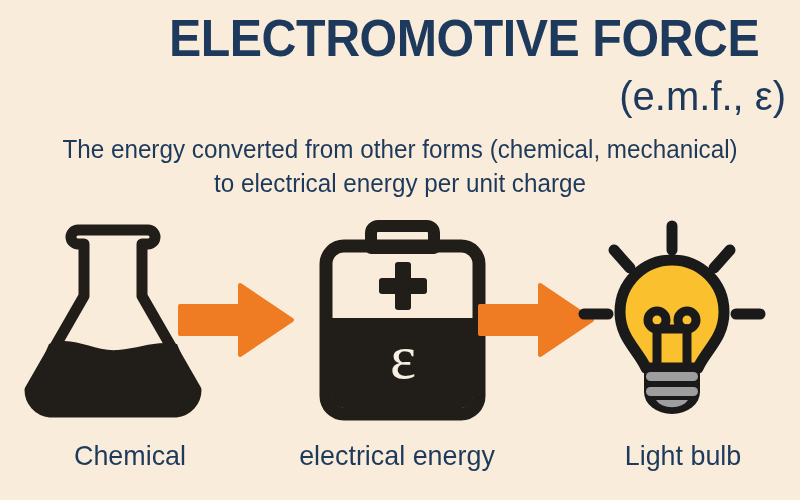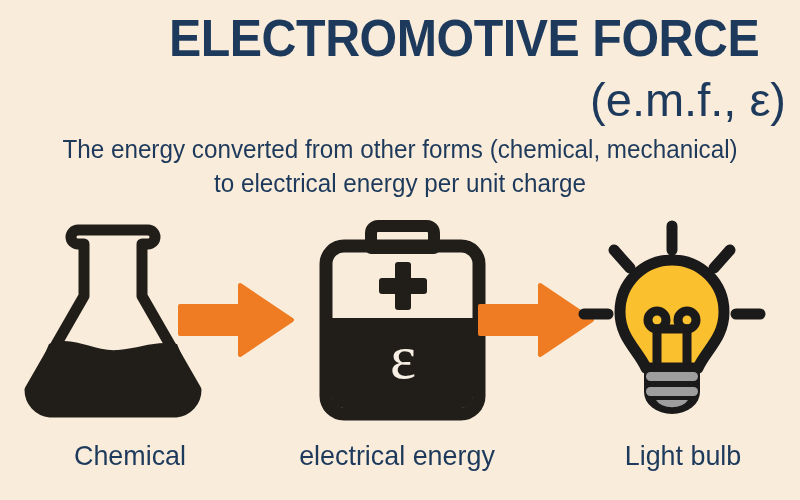--- a/index.html
+++ b/index.html
@@ -39,21 +39,21 @@
     color: #1d3a5c;
     letter-spacing: -0.5px;
     line-height: 1;
     margin-top: 12px;
     transform: scaleX(0.93);
     white-space: nowrap;
   }
 
   .subtitle {
     font-family: "Liberation Sans", sans-serif;
-    font-size: 47px;
+    font-size: 40px;
     font-weight: normal;
     color: #1d3a5c;
     line-height: 1;
     margin-top: 12px;
     white-space: nowrap;
   }
 
   .description {
     position: absolute;
     top: 133px;

